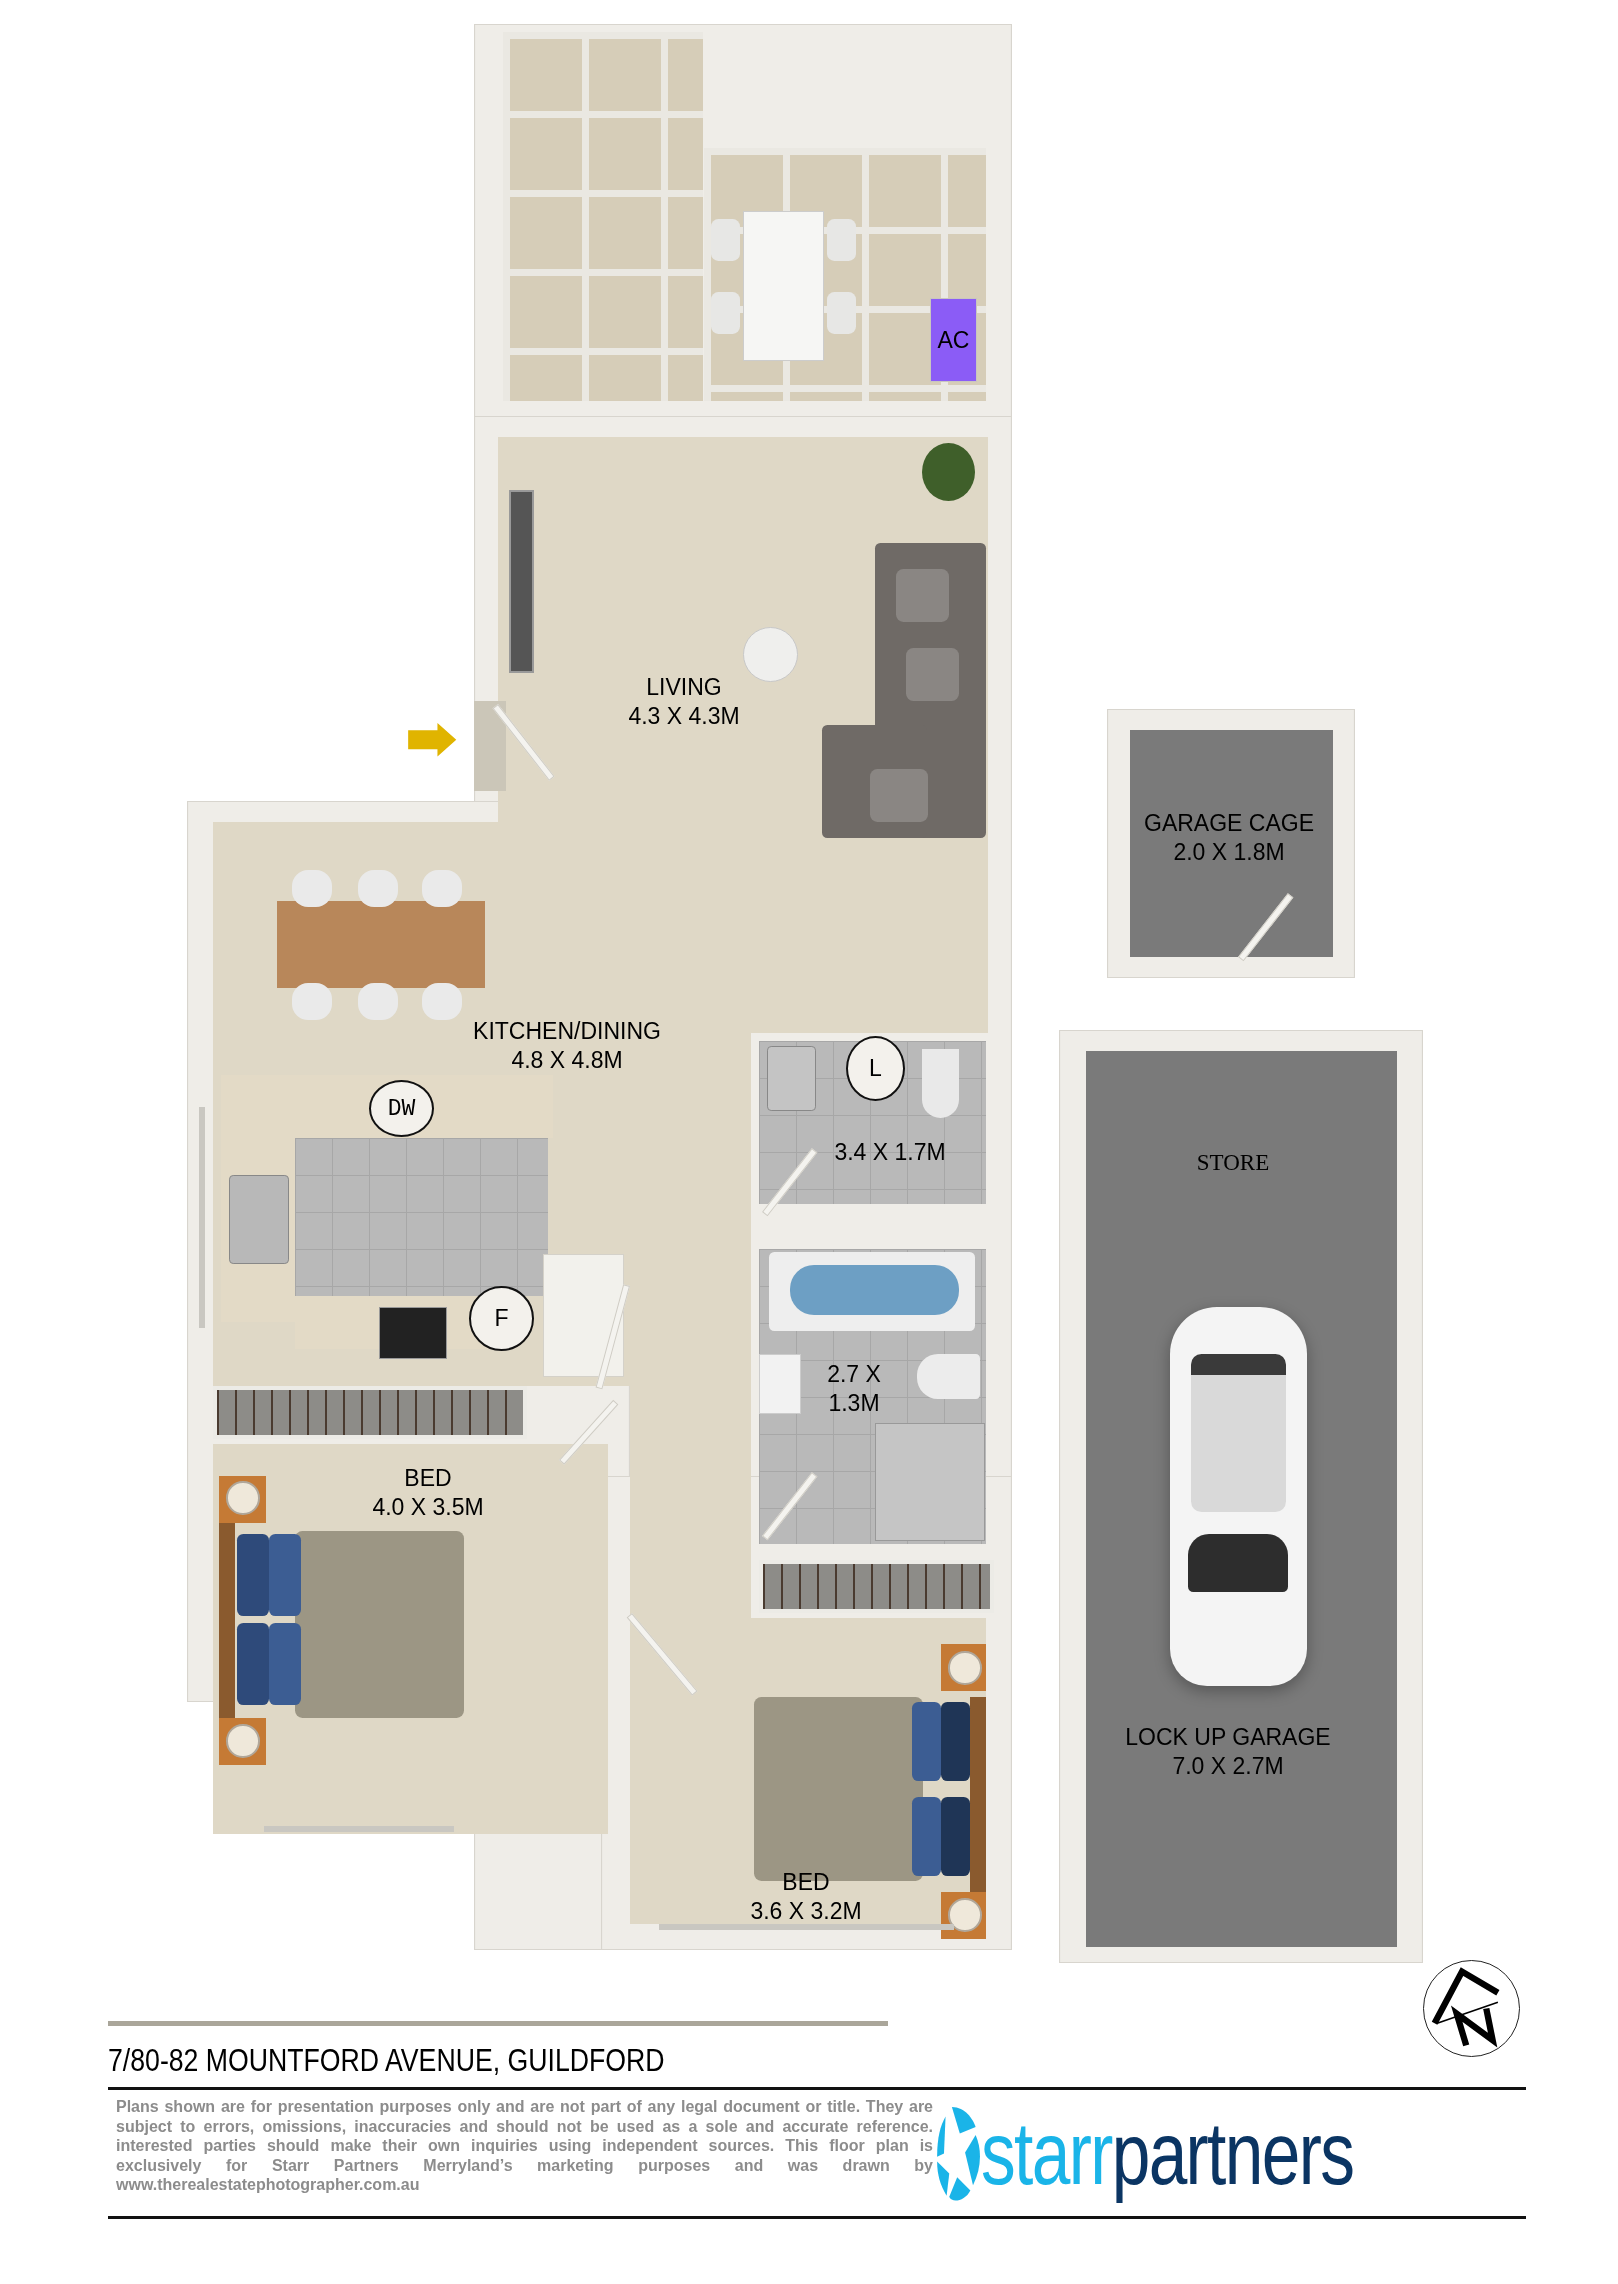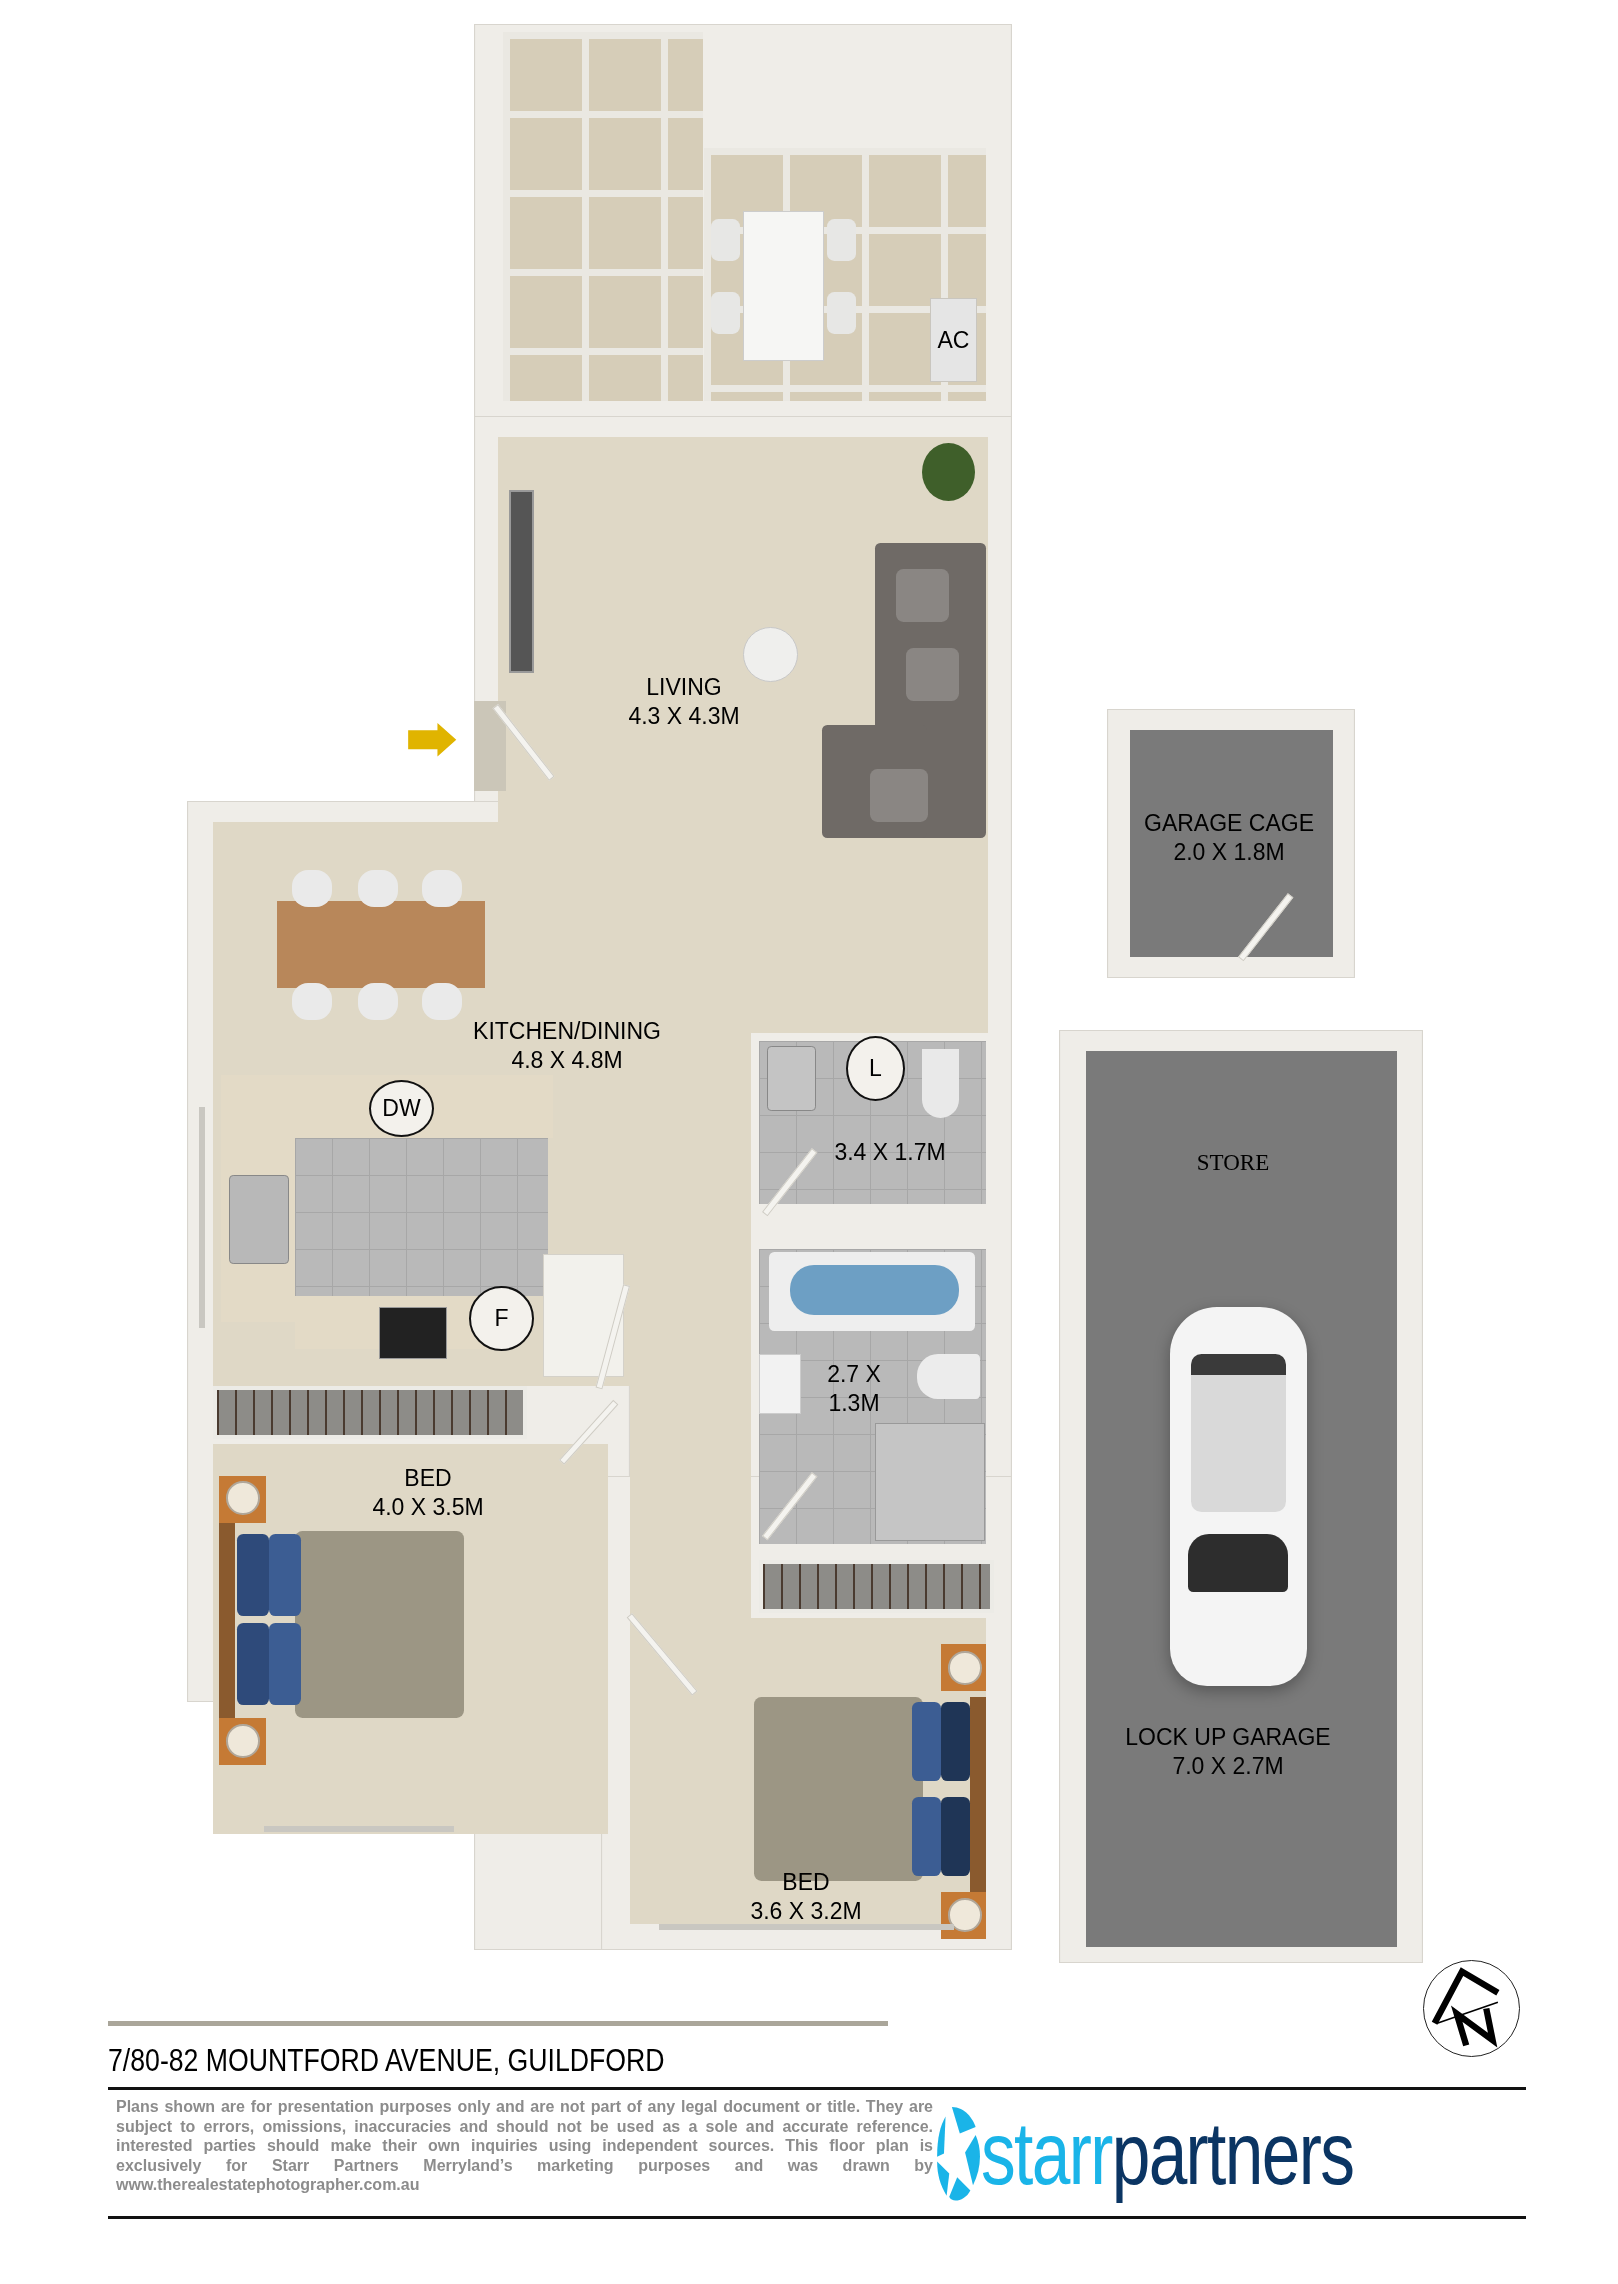--- a/index.html
+++ b/index.html
@@ -34,21 +34,21 @@
 <div class="abs" style="left:0;top:0;width:1618px;height:1976px;">
 
   <div class="wall" style="left:474px;top:24px;width:538px;height:411px;"></div>
   <div class="balcony-tiles" style="left:503px;top:32px;width:200px;height:369px;"></div>
   <div class="balcony-tiles" style="left:704px;top:148px;width:282px;height:253px;"></div>
   <div class="abs" style="left:743px;top:211px;width:79px;height:148px;background:#f6f6f4;border:1.1px solid #ccc;"></div>
   <div class="abs" style="left:711px;top:219px;width:29px;height:42px;background:#e7e7e5;border-radius:7.4px;"></div>
   <div class="abs" style="left:711px;top:292px;width:29px;height:42px;background:#e7e7e5;border-radius:7.4px;"></div>
   <div class="abs" style="left:827px;top:219px;width:29px;height:42px;background:#e7e7e5;border-radius:7.4px;"></div>
   <div class="abs" style="left:827px;top:292px;width:29px;height:42px;background:#e7e7e5;border-radius:7.4px;"></div>
-  <div class="abs" style="left:930px;top:298px;width:45px;height:82px;background:#e5e5e5;border:1.1px solid #c9c6bf;display:flex;align-items:center;justify-content:center;font-size:23px;">
+  <div class="abs" style="left:930px;top:298px;width:45px;height:82px;background:#8b5cf6;border:1.1px solid #c9c6bf;display:flex;align-items:center;justify-content:center;font-size:23px;">
     <span>AC</span>
   </div>
 
   <div class="wall" style="left:474px;top:416px;width:538px;height:1534px;"></div>
   <div class="wall" style="left:187px;top:801px;width:443px;height:901px;"></div>
   <div class="wall" style="left:601px;top:1476px;width:411px;height:474px;"></div>
 
   <div class="floor-beige" style="left:498px;top:437px;width:490px;height:596px;"></div>
 
   <div class="abs" style="left:474px;top:701px;width:32px;height:90px;background:#cbc6b8;"></div>
@@ -59,21 +59,21 @@
 
   <div class="floor-tile" style="left:295px;top:1138px;width:253px;height:158px;"></div>
 
   <div class="abs" style="left:221px;top:1075px;width:332px;height:63px;background:#e3dac6;"></div>
   <div class="abs" style="left:221px;top:1138px;width:74px;height:184px;background:#e3dac6;"></div>
   <div class="abs" style="left:295px;top:1296px;width:211px;height:53px;background:#e3dac6;"></div>
   <div class="abs" style="left:229px;top:1175px;width:58px;height:87px;background:#b8b8b8;border:1.6px solid #888;border-radius:4.2px;"></div>
   <div class="abs" style="left:379px;top:1307px;width:66px;height:50px;background:#222;border:1.6px solid #999;"></div>
   <div class="abs" style="left:543px;top:1254px;width:79px;height:121px;background:#f2f1ec;border:1.1px solid #d4d1c9;"></div>
 
-  <div class="circle-tag" style="left:369px;top:1080px;width:61px;height:53px;">
+  <div class="circle-tag" style="left:369px;top:1080px;width:61px;height:53px;font-family:Liberation Mono, monospace;">
     <span>DW</span>
   </div>
   <div class="circle-tag" style="left:469px;top:1286px;width:61px;height:61px;">
     <span>F</span>
   </div>
 
   <div class="abs" style="left:277px;top:901px;width:208px;height:87px;background:#b8875a;"></div>
   <div class="abs" style="left:292px;top:870px;width:40px;height:37px;background:#eaeaea;border-radius:16px;"></div>
   <div class="abs" style="left:358px;top:870px;width:40px;height:37px;background:#eaeaea;border-radius:16px;"></div>
   <div class="abs" style="left:422px;top:870px;width:40px;height:37px;background:#eaeaea;border-radius:16px;"></div>

